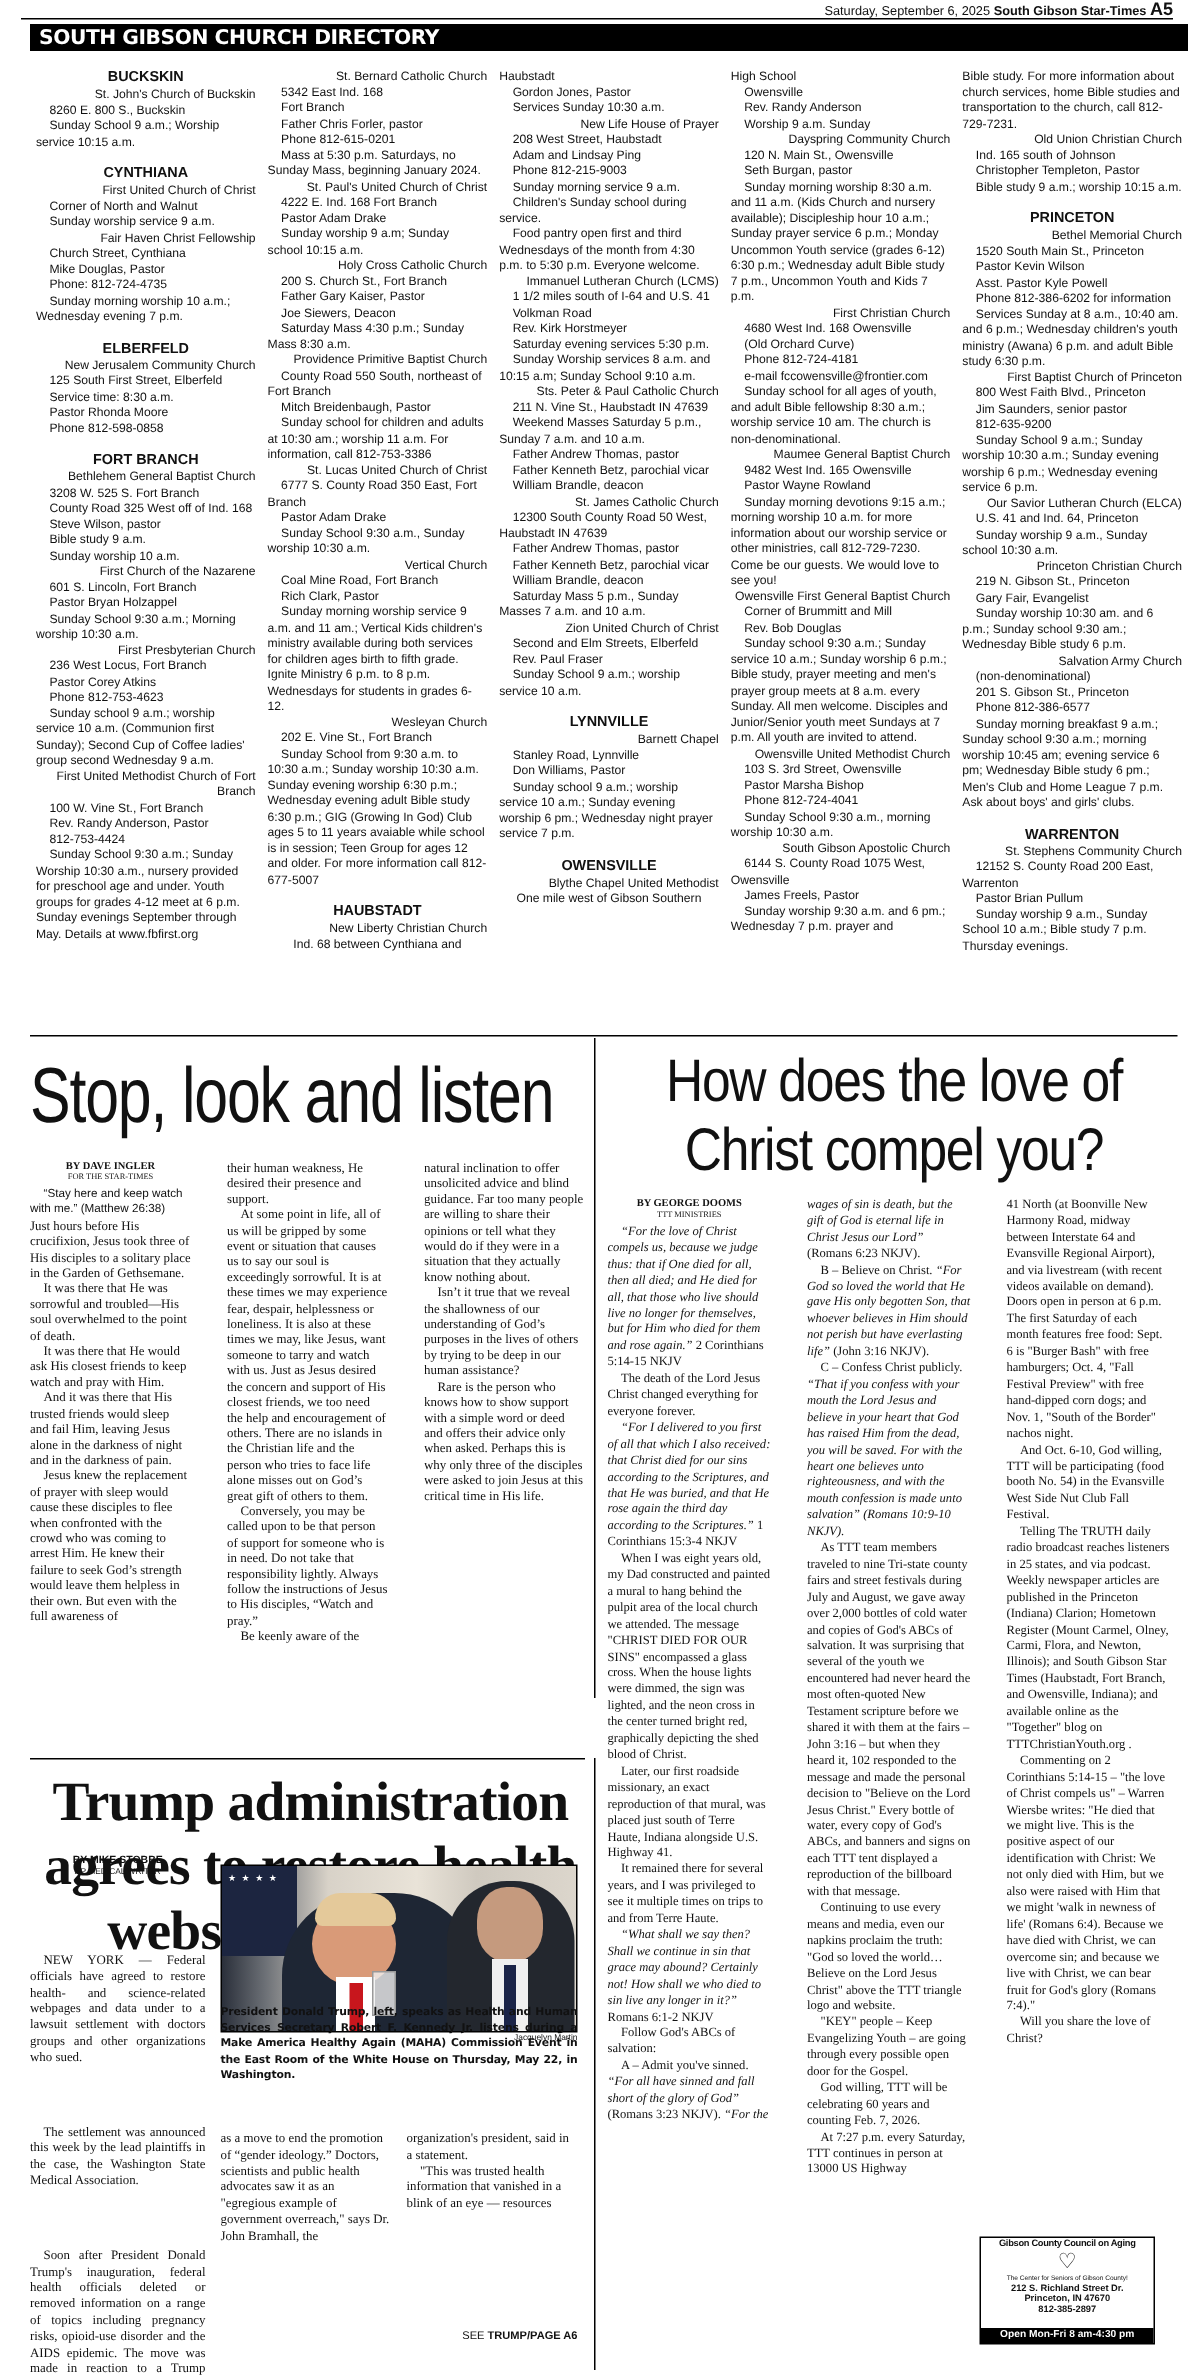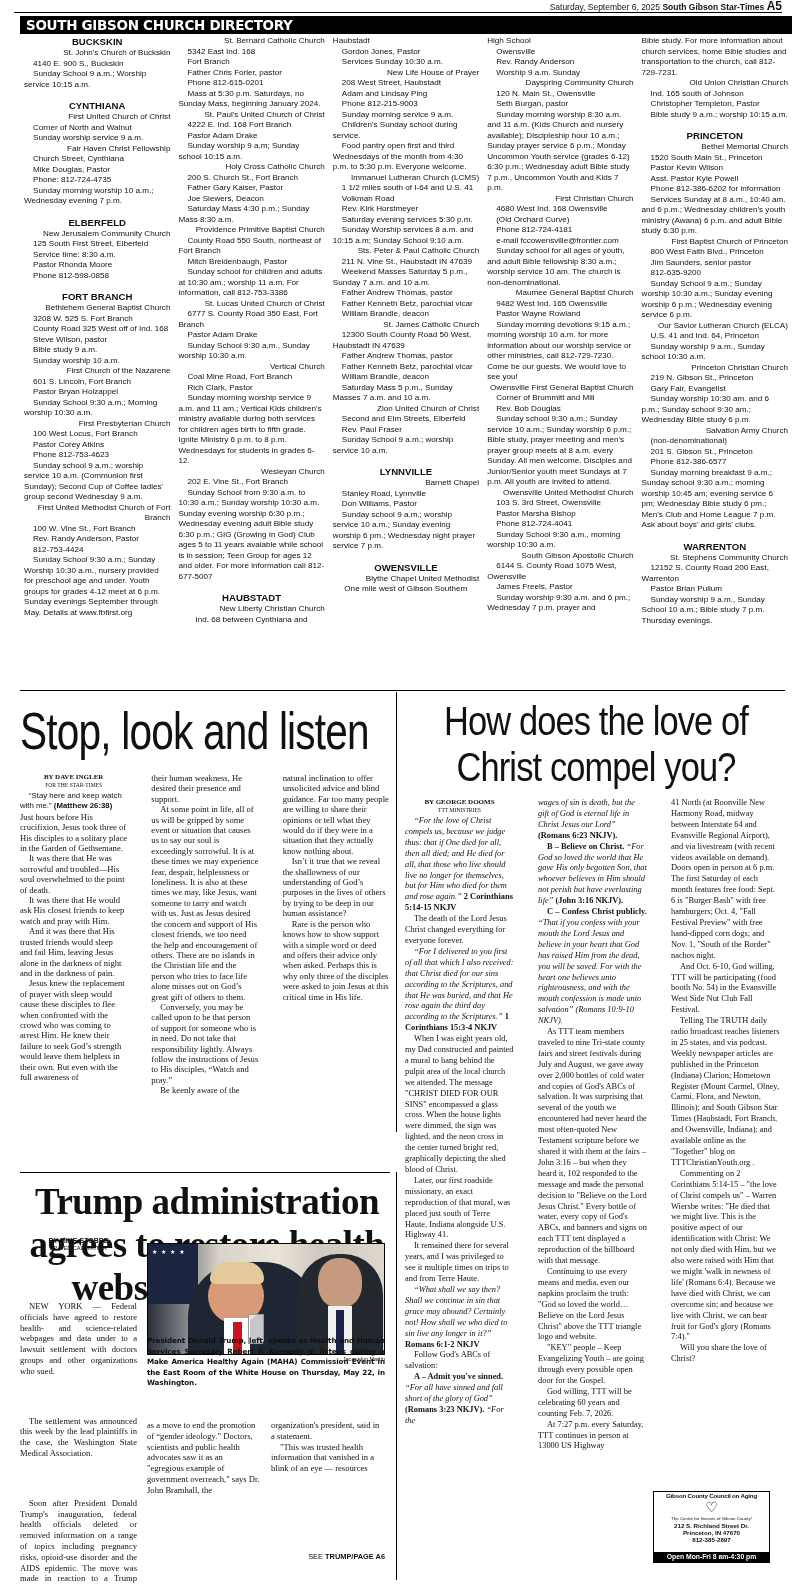--- a/index.html
+++ b/index.html
@@ -8,21 +8,21 @@
 
   .masthead { position: absolute; top: 0; left: 0; width: 792px; height: 14px; }
   .masthead .line { position: absolute; left: 14px; right: 10px; top: 12px; border-top: 1px solid #000; }
   .masthead .info { position: absolute; right: 10px; top: 1px; font-size: 8.5px; line-height: 10px; white-space: nowrap; }
   .masthead .info b { font-weight: bold; }
   .masthead .info .page { font-size: 12px; font-weight: bold; }
 
   .dir-banner { position: absolute; top: 16px; left: 20px; width: 772px; height: 18px; background: #000; color: #fff;
     font-family: "DejaVu Sans", sans-serif; font-weight: bold; font-size: 13.5px; line-height: 18px; padding-left: 6px; letter-spacing: -0.3px; }
 
-  .dir-cols { position: absolute; top: 36px; left: 20px; width: 772px; height: 630px; display: flex; }
+  .dir-cols { position: absolute; top: 46px; left: 20px; width: 772px; height: 630px; display: flex; }
   .dir-col { width: 154.4px; padding: 0 4px; font-size: 8.1px; line-height: 10.5px; overflow: hidden; }
   .dir-col .town { text-align: center; font-weight: bold; font-size: 9.6px; line-height: 12px; }
   .dir-col .town.spaced { margin-top: 10px; }
   .dir-col .church { text-align: right; font-weight: normal; font-size: 8.1px; line-height: 10.5px; }
   .dir-col .ln { padding-left: 9px; text-indent: 0; }
   .dir-col .para { text-indent: 9px; }
 
   .hr { position: absolute; border-top: 1px solid #000; }
   .vr { position: absolute; border-left: 1px solid #000; }
 
@@ -32,21 +32,21 @@
   .headline3 { position: absolute; left: 22px; top: 1180px; width: 370px; font-family: "Liberation Serif", serif; font-size: 37px; line-height: 43px; text-align: center; letter-spacing: -0.5px; }
 
   .byline { text-align: center; font-size: 7px; font-weight: bold; line-height: 9px; }
   .byline-sub { text-align: center; font-size: 5.6px; line-height: 7px; text-transform: uppercase; margin-bottom: 2px; }
 
   .article-cols { position: absolute; display: flex; gap: 24px; }
   .article-col { font-family: "Liberation Serif", serif; font-size: 8.6px; line-height: 10.4px; overflow: hidden; }
   .article-col p { text-indent: 9px; }
   .article-col p.noind { text-indent: 0; }
   .article-col i { font-style: italic; }
-  .article-col b { font-weight: bold; }
+  .article-col b { font-weight: normal; }
   .sansquote { font-family: "Liberation Sans", sans-serif; font-size: 7.8px; }
 
   .a1 { left: 20px; top: 773px; width: 370px; height: 360px; }
   .a1 .article-col { width: 116.6px; }
 
   .a2 { left: 405px; top: 798px; width: 375px; height: 784px; }
   .a2 .article-col { width: 118px; font-size: 8.4px; line-height: 10.9px; }
 
   .trump-byline { position: absolute; left: 20px; top: 1236px; width: 117px; }
   .trump-col1 { position: absolute; left: 20px; top: 1262px; width: 117px; height: 320px; font-family: "Liberation Serif", serif; font-size: 8.6px; line-height: 10.8px; text-align: justify; }
@@ -89,21 +89,21 @@
     <span class="page">A5</span>
   </div>
   <div class="line"></div>
 </div>
 
 <div class="dir-banner">SOUTH GIBSON CHURCH DIRECTORY</div>
 <div class="dir-cols">
   <div class="dir-col">
       <div class="town">BUCKSKIN</div>
       <div class="church">St. John's Church of Buckskin</div>
-      <div class="ln">4140 E. 900 S., Buckskin</div>
+      <div class="ln">8260 E. 800 S., Buckskin</div>
       <div class="para">Sunday School 9 a.m.; Worship service 10:15 a.m.</div>
       <div class="town spaced">CYNTHIANA</div>
       <div class="church">First United Church of Christ</div>
       <div class="ln">Corner of North and Walnut</div>
       <div class="ln">Sunday worship service 9 a.m.</div>
       <div class="church">Fair Haven Christ Fellowship</div>
       <div class="ln">Church Street, Cynthiana</div>
       <div class="ln">Mike Douglas, Pastor</div>
       <div class="ln">Phone: 812-724-4735</div>
       <div class="para">Sunday morning worship 10 a.m.; Wednesday evening 7 p.m.</div>
@@ -118,21 +118,21 @@
       <div class="ln">3208 W. 525 S. Fort Branch</div>
       <div class="para">County Road 325 West off of Ind. 168</div>
       <div class="ln">Steve Wilson, pastor</div>
       <div class="ln">Bible study 9 a.m.</div>
       <div class="ln">Sunday worship 10 a.m.</div>
       <div class="church">First Church of the Nazarene</div>
       <div class="ln">601 S. Lincoln, Fort Branch</div>
       <div class="ln">Pastor Bryan Holzappel</div>
       <div class="para">Sunday School 9:30 a.m.; Morning worship 10:30 a.m.</div>
       <div class="church">First Presbyterian Church</div>
-      <div class="ln">100 West Locus, Fort Branch</div>
+      <div class="ln">236 West Locus, Fort Branch</div>
       <div class="ln">Pastor Corey Atkins</div>
       <div class="ln">Phone 812-753-4623</div>
       <div class="para">Sunday school 9 a.m.; worship service 10 a.m. (Communion first Sunday); Second Cup of Coffee ladies' group second Wednesday 9 a.m.</div>
       <div class="church">First United Methodist Church of Fort Branch</div>
       <div class="ln">100 W. Vine St., Fort Branch</div>
       <div class="ln">Rev. Randy Anderson, Pastor</div>
       <div class="ln">812-753-4424</div>
       <div class="para">Sunday School 9:30 a.m.; Sunday Worship 10:30 a.m., nursery provided for preschool age and under. Youth groups for grades 4-12 meet at 6 p.m. Sunday evenings September through May. Details at www.fbfirst.org</div>
     </div>
   <div class="dir-col">

